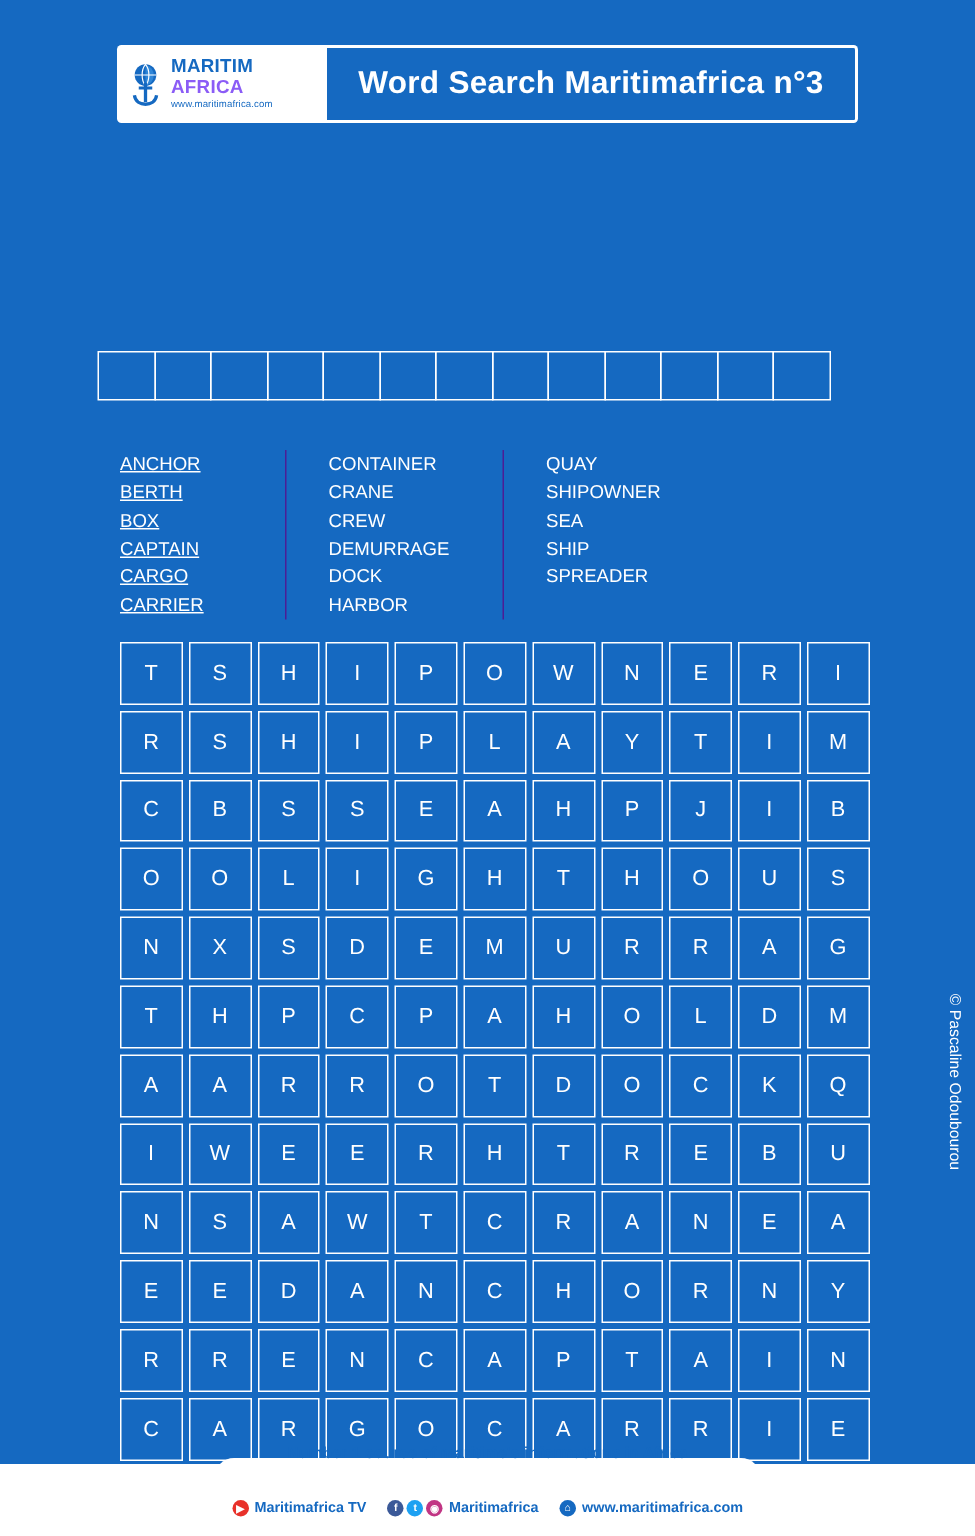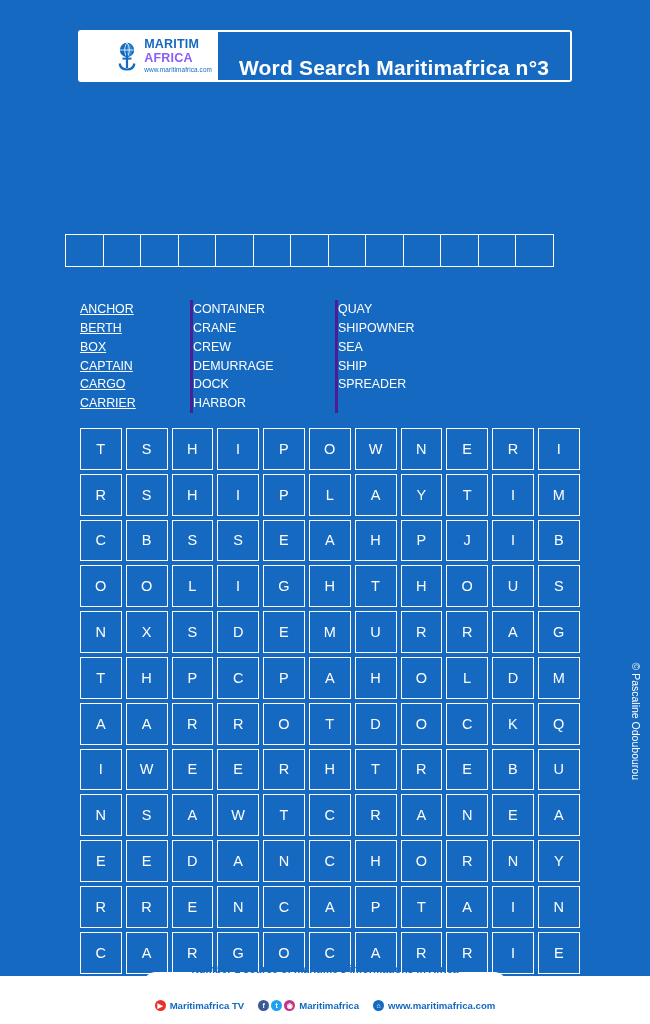--- a/index.html
+++ b/index.html
@@ -31,21 +31,21 @@
     height: 52px;
     display: flex;
     align-items: stretch;
   }
   .logo-box {
     width: 140px;
     background: #ffffff;
     border-radius: 3px 0 0 3px;
     display: flex;
     align-items: center;
-    justify-content: flex-end;
+    justify-content: flex-start;
     padding: 4px 6px;
   }
   .logo-inner {
     display: flex;
     align-items: center;
     gap: 4px;
   }
   .logo-mark {
     width: 26px;
     height: 30px;
@@ -75,21 +75,21 @@
     font-size: 6.4px;
     margin-top: 3px;
     letter-spacing: .1px;
   }
   .title-box {
     flex: 1;
     border: 2px solid #ffffff;
     border-left: none;
     border-radius: 0 3px 3px 0;
     display: flex;
-    align-items: flex-end;
+    align-items: center;
     justify-content: center;
   }
   .title-box .title {
     font-size: 21px;
     font-weight: bold;
     letter-spacing: .2px;
   }
 
   
   .instructions {
@@ -133,21 +133,22 @@
     left: 80px;
     width: 492px;
     display: flex;
   }
   .word-col {
     flex: 1;
     padding-left: 0;
     position: relative;
   }
   .word-col + .word-col {
-    border-left: 3px solid #4c1d95;
+    border-left: 1px solid #4c1d95;
+    padding-left: 28px;
   }
   .word-col:nth-child(1) { flex: 0 0 110px; text-decoration: underline; }
   .word-col:nth-child(2) { flex: 0 0 145px; }
   .word-col:nth-child(3) { flex: 0 0 130px; }
   .word-col:nth-child(4) { flex: 1; }
   .word {
     font-size: 12.4px;
     line-height: 1.52;
     white-space: nowrap;
   }

